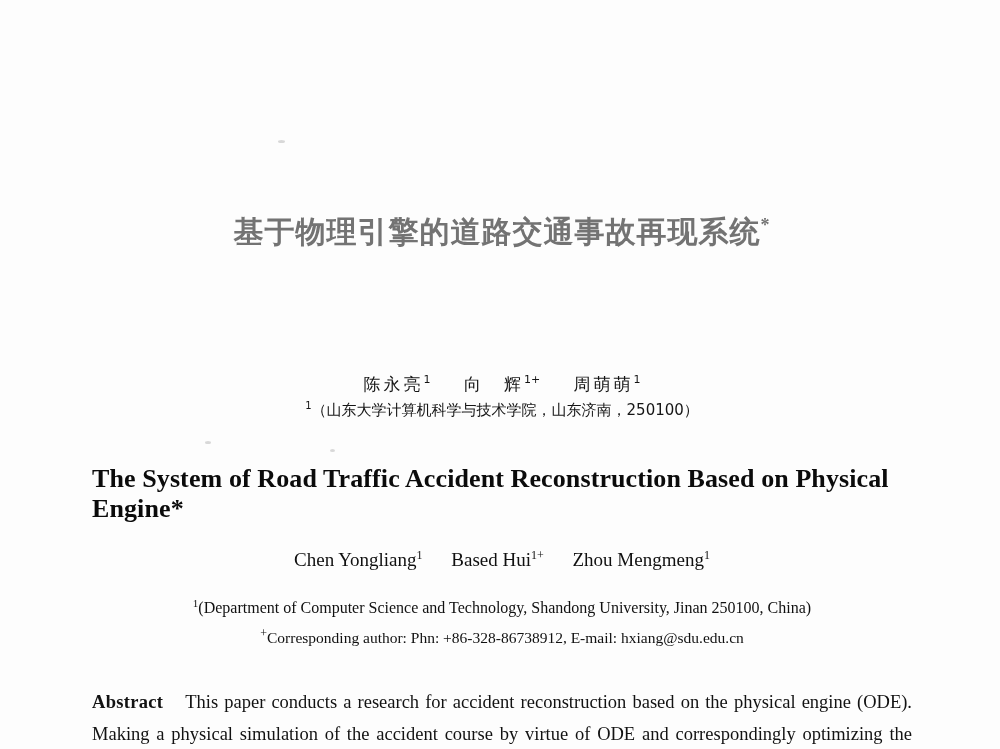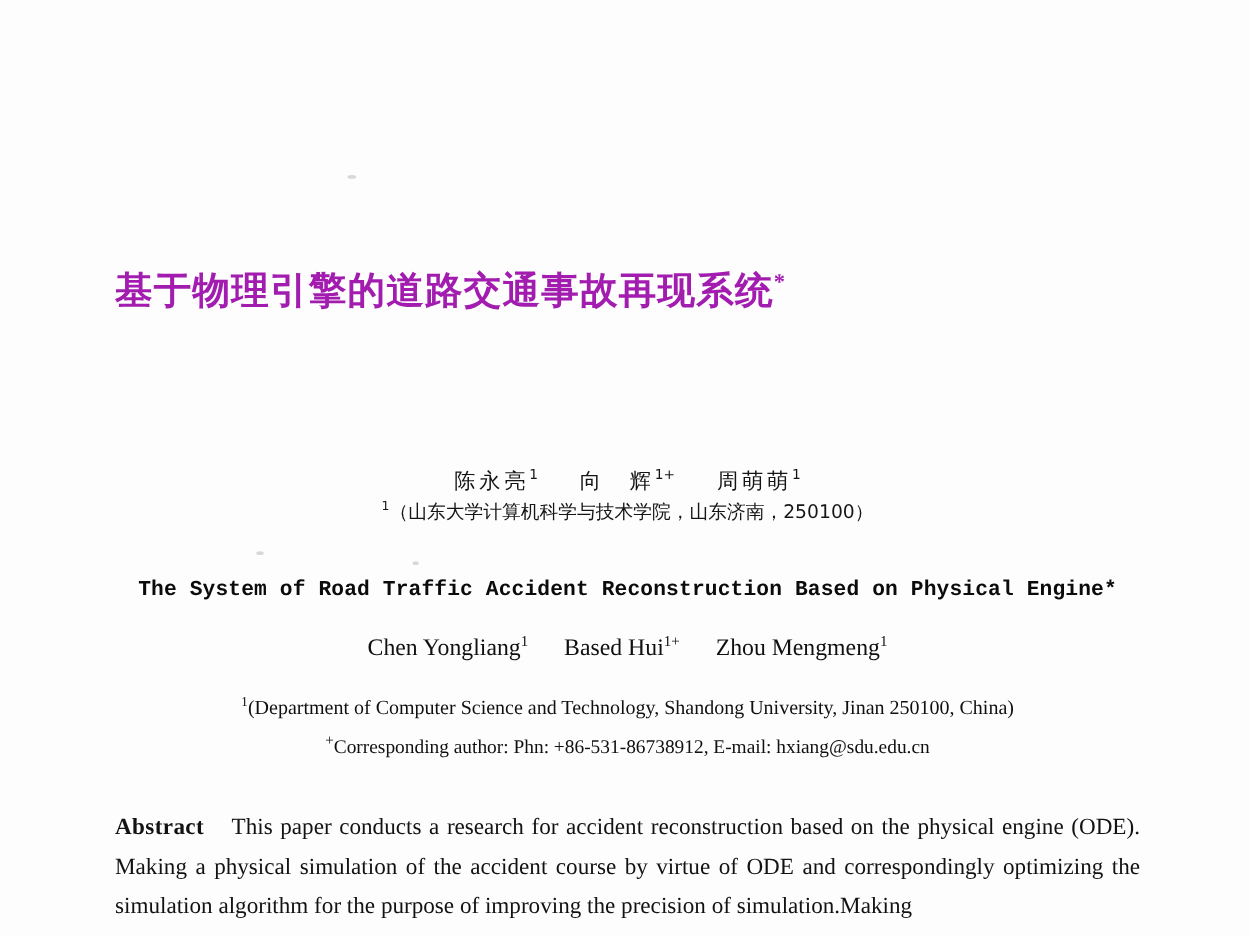--- a/index.html
+++ b/index.html
@@ -23,25 +23,26 @@
   .content {
     position: absolute;
     left: 92px;
     top: 0;
     width: 820px;
   }
 
   
   .cn-title {
     margin-top: 212px;
+    text-align: center;
     font-family: Liberation Serif, serif;
     font-size: 30px;
     font-weight: bold;
     letter-spacing: 1px;
-    color: #a21caf;
+    color: #737373;
   }
   .cn-title .star {
     font-size: 18px;
     vertical-align: super;
     font-weight: bold;
   }
 
   
   .cn-authors {
     margin-top: 120px;
@@ -72,24 +73,24 @@
     color: #151515;
   }
   .cn-affil sup {
     font-size: 10px;
     vertical-align: super;
   }
 
   
   .en-title {
     margin-top: 44px;
-    text-align: center;
-    font-size: 17px;
-    font-weight: bold;
-    font-family: Liberation Mono, monospace;
+    text-align: left;
+    font-size: 26px;
+    font-weight: bold;
+    font-family: Liberation Serif, serif;
     color: #0b0b0b;
     letter-spacing: 0.1px;
   }
 
   .en-authors {
     margin-top: 20px;
     text-align: center;
     font-size: 19px;
     font-family: "Liberation Serif", serif;
   }
@@ -191,21 +192,21 @@
       <span class="au">
         <span>Zhou Mengmeng</span><sup>1</sup>
       </span>
     </div>
 
     <div class="en-affil">
       <sup>1</sup><span>(Department of Computer Science and Technology, Shandong University, Jinan 250100, China)</span>
     </div>
 
     <div class="corresponding">
-      <sup>+</sup><span>Corresponding author: Phn: +86-531-86738912, E-mail: hxiang@sdu.edu.cn</span>
+      <sup>+</sup><span>Corresponding author: Phn: +86-328-86738912, E-mail: hxiang@sdu.edu.cn</span>
     </div>
 
     <div class="abstract">
       <span class="lbl">Abstract</span><span class="gap"></span><span>This paper conducts a research for accident reconstruction based on the physical engine (ODE). Making a physical simulation of the accident course by virtue of ODE and correspondingly optimizing the simulation algorithm for the purpose of improving the precision of simulation.Making</span>
     </div>
 
   </div>
 </div>
 
 </body></html>

